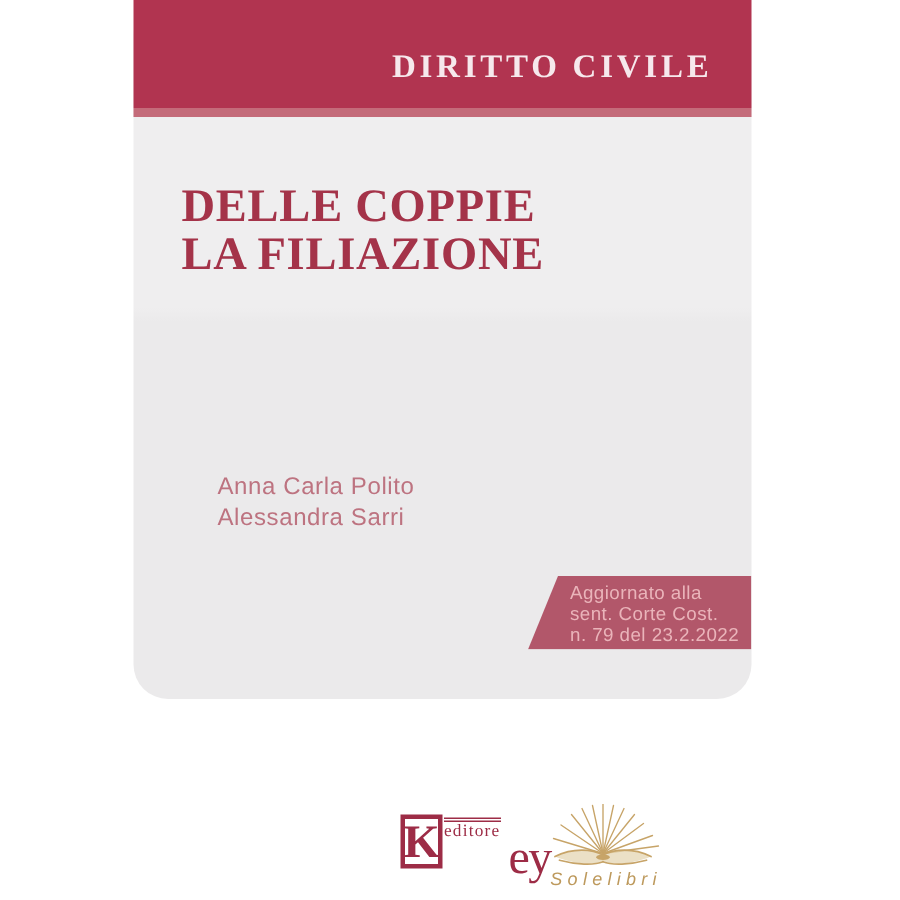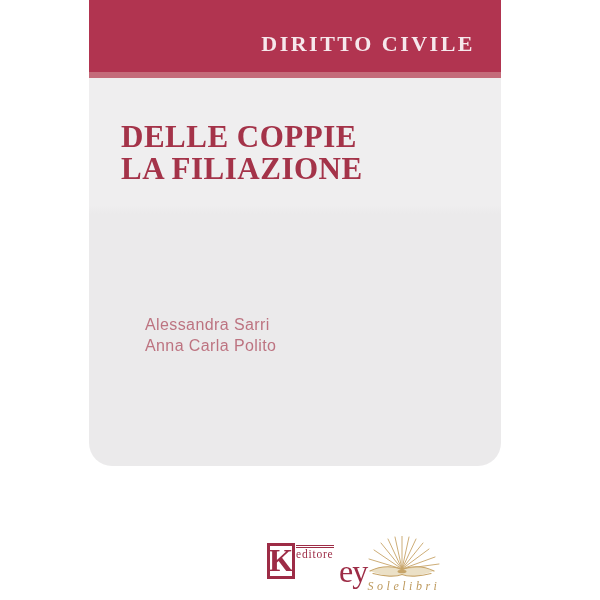--- a/index.html
+++ b/index.html
@@ -106,21 +106,21 @@
     margin-top:0;
     padding-left:43px;
   }
   
   .sole-logo{
     position:absolute;left:277px;top:536px;
     width:76px;
     display:flex;flex-direction:column;align-items:center;
   }
   .sole-text{
-    font-family:Liberation Serif, serif;
+    font-family:Liberation Sans, sans-serif;
     font-style:italic;
     font-size:12px;line-height:12px;
     letter-spacing:3.5px;
     color:var(--sole-tan,#bd995c);
     margin-top:2px;
     white-space:nowrap;
     text-align:right;
   }
 </style>
 </head>
@@ -132,24 +132,29 @@
     <span class="banner-text">DIRITTO CIVILE</span>
   </div>
   <div class="banner-strip"></div>
 
   <h1 class="title">
     <span>DELLE COPPIE</span>
     <span>LA FILIAZIONE</span>
   </h1>
 
   <div class="authors">
+    <span>Anna Carla Polito</span>
     <span>Alessandra Sarri</span>
-    <span>Anna Carla Polito</span>
   </div>
 
+  <div class="badge">
+    <span>Aggiornato alla</span>
+    <span>sent. Corte Cost.</span>
+    <span>n. 79 del 23.2.2022</span>
+  </div>
 
   <div class="key-logo">
     <div class="key-box">
       <span class="key-k">K</span>
     </div>
     <div class="key-right">
       <div class="key-rules"></div>
       <span class="key-editore">editore</span>
       <span class="key-ey">ey</span>
     </div>

